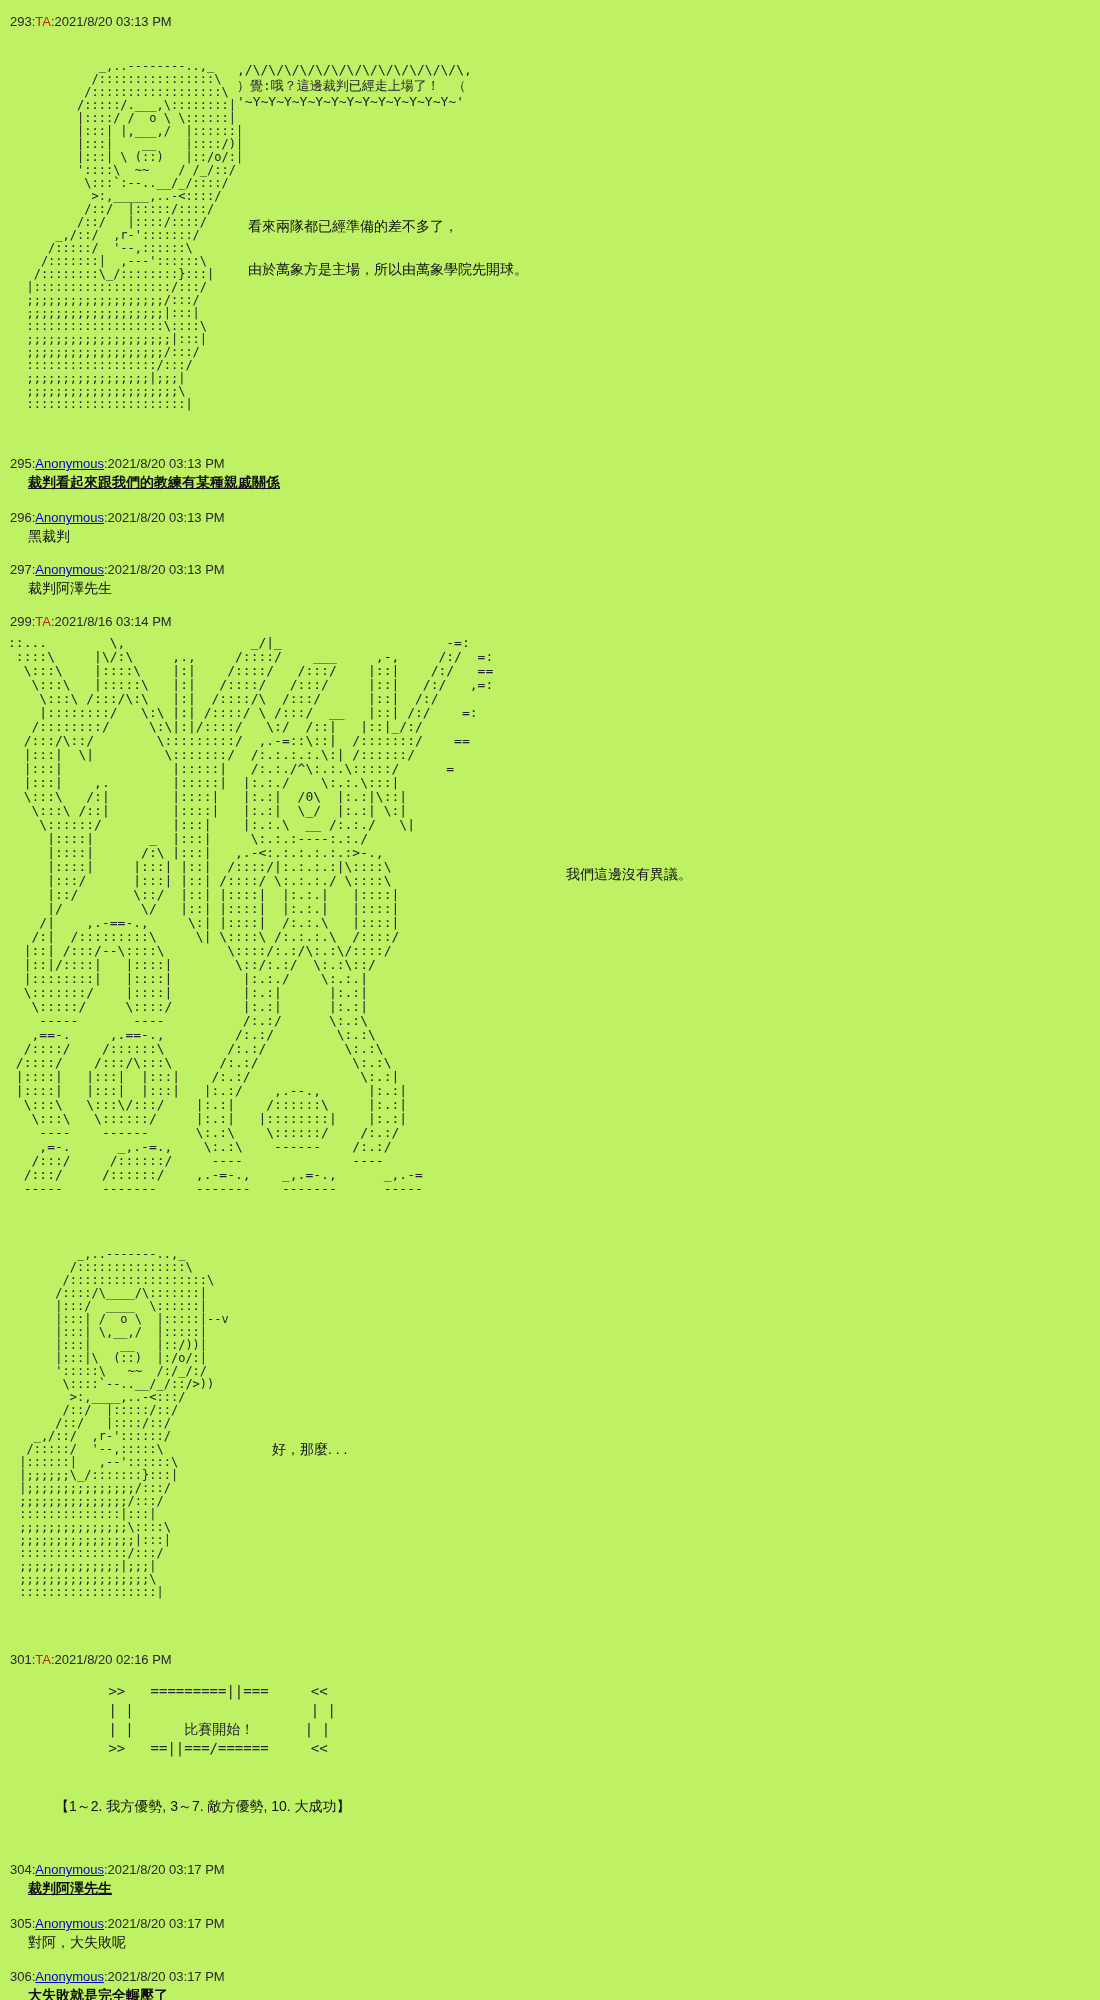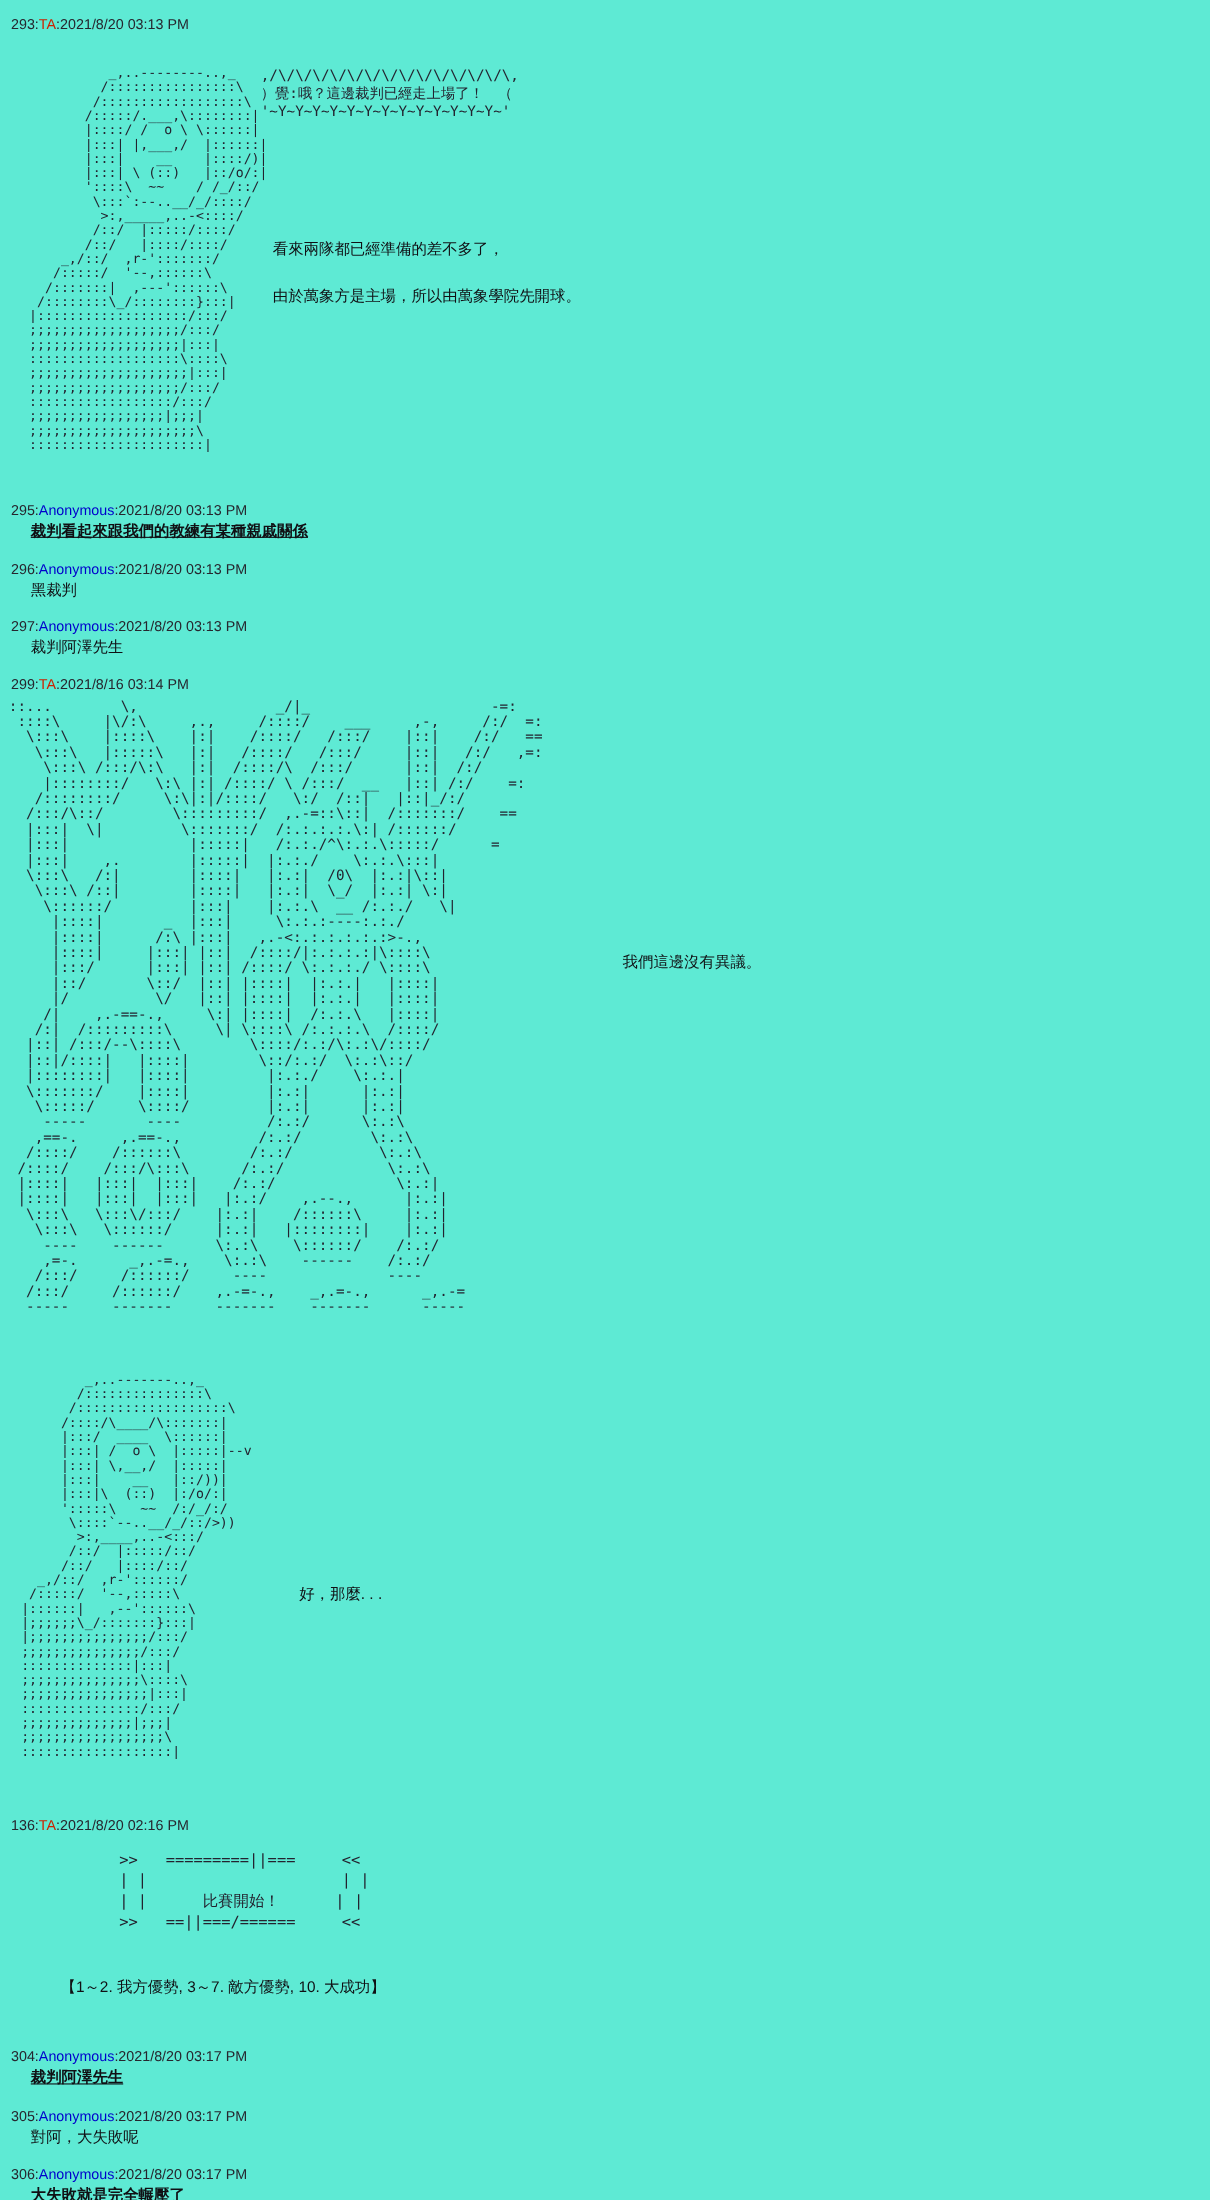--- a/index.html
+++ b/index.html
@@ -1,23 +1,23 @@
 <!DOCTYPE html>
 <html><head>
 <meta charset="utf-8">
 <style>
   * { margin:0; padding:0; box-sizing:border-box; }
   html,body { background:#ffffff; }
-  .page { position:relative; width:1100px; height:2000px; background:#5eead4; overflow:hidden;
+  .page { position:relative; width:1100px; height:2000px; background:#bef264; overflow:hidden;
           font-family:"Liberation Sans", sans-serif; }
   .el { position:absolute; }
   .hdr { font-size:13px; color:#26262e; white-space:nowrap; letter-spacing:0; }
   .num, .ts, .sep { color:#26262e; }
   .ta { color:#cc2200; }
-  .anon { color:#0000cc; cursor:pointer; }
+  .anon { color:#0000cc; text-decoration:underline; cursor:pointer; }
   .aa { font-family:"DejaVu Sans Mono", monospace; color:#23232f; white-space:pre; }
   .aa-sm { font-size:12px; line-height:13px; }
   .aa-md { font-size:13px; line-height:14px; }
   .aa-bd { font-size:14px; line-height:19px; }
   .bubble { font-size:13px; line-height:16px; }
   .txt { font-size:14px; color:#101014; white-space:nowrap; font-family:"Liberation Sans", sans-serif; }
   .u { text-decoration:underline;font-weight:bold; }
 </style>
 </head>
 <body>
@@ -142,21 +142,21 @@
  ::::::::::::::|:::|
  ;;;;;;;;;;;;;;;\::::\
  ;;;;;;;;;;;;;;;;|:::|
  :::::::::::::::/:::/
  ;;;;;;;;;;;;;;|;;;|
  ;;;;;;;;;;;;;;;;;;\
  :::::::::::::::::::|</pre>
   <div class="el txt" style="left:272px; top:1441px">好，那麼. . .</div>
 
   <div class="el hdr" style="left:10px; top:1652px">
-    <span class="num">136</span><span class="sep">:</span><span class="ta">TA</span><span class="sep">:</span><span class="ts">2021/8/20 02:16 PM</span>
+    <span class="num">301</span><span class="sep">:</span><span class="ta">TA</span><span class="sep">:</span><span class="ts">2021/8/20 02:16 PM</span>
   </div>
   <pre class="el aa aa-bd" style="left:100px; top:1682px"> &gt;&gt;   =========||===     &lt;&lt;
  | |                     | |
  | |      比賽開始！      | |
  &gt;&gt;   ==||===/======     &lt;&lt;</pre>
   <div class="el txt" style="left:55px; top:1798px">【1～2. 我方優勢, 3～7. 敵方優勢, 10. 大成功】</div>
 
   <div class="el hdr" style="left:10px; top:1862px">
     <span class="num">304</span><span class="sep">:</span><a class="anon">Anonymous</a><span class="sep">:</span><span class="ts">2021/8/20 03:17 PM</span>
   </div>

